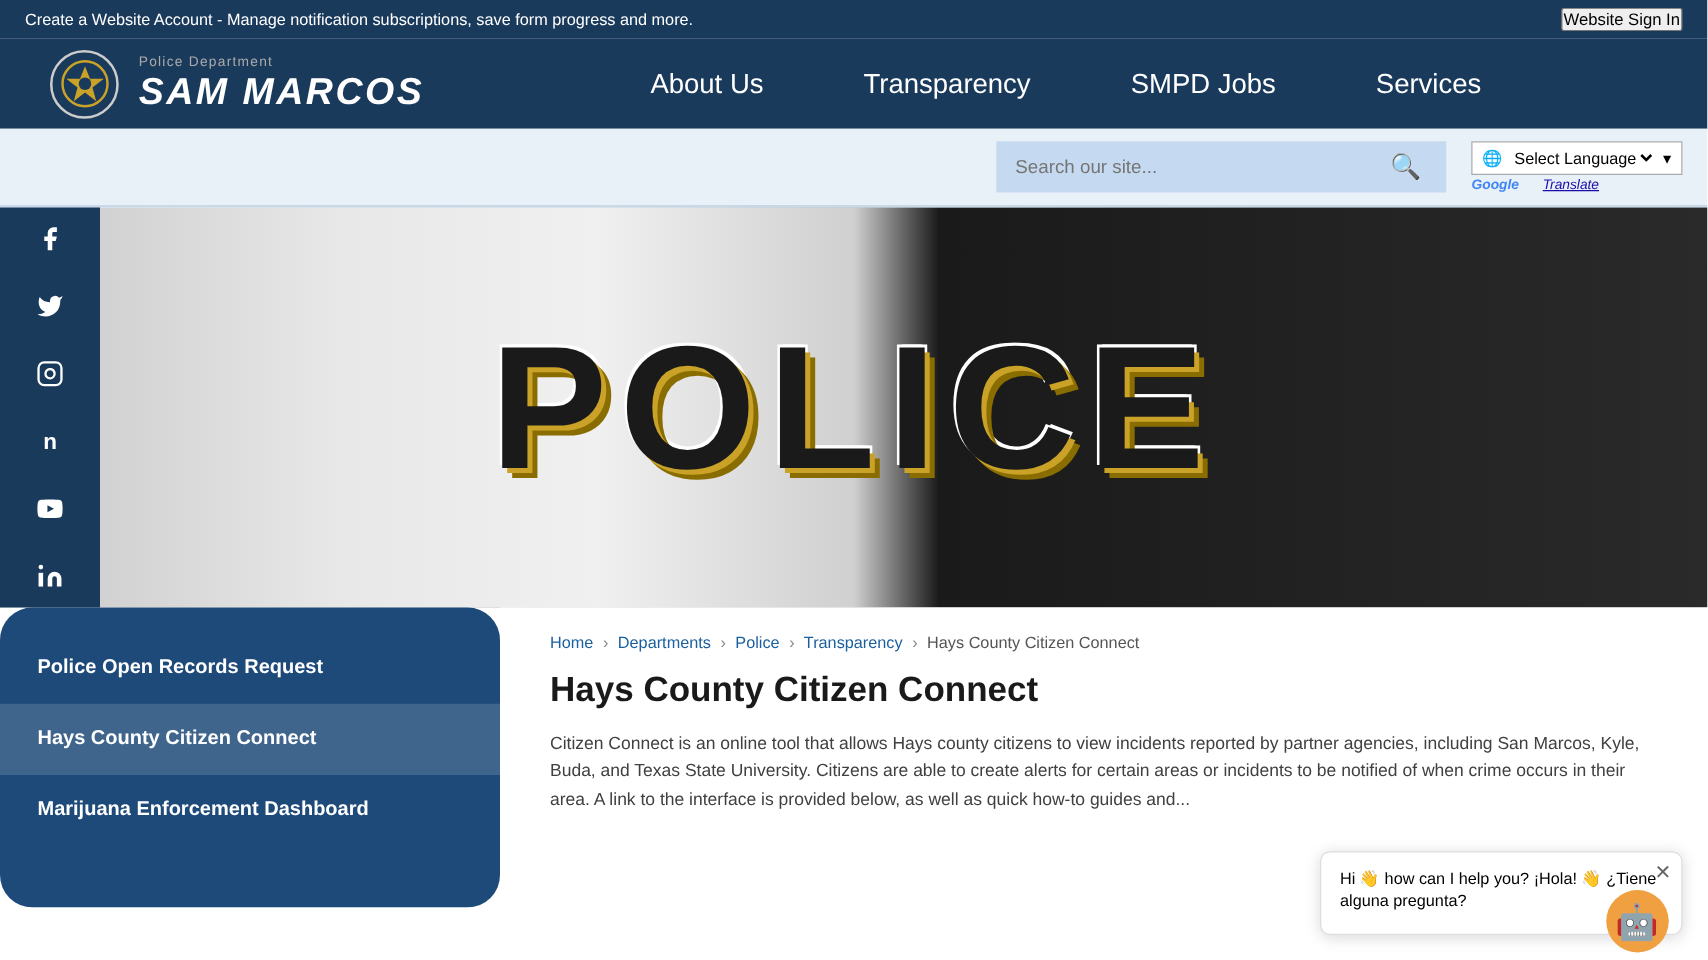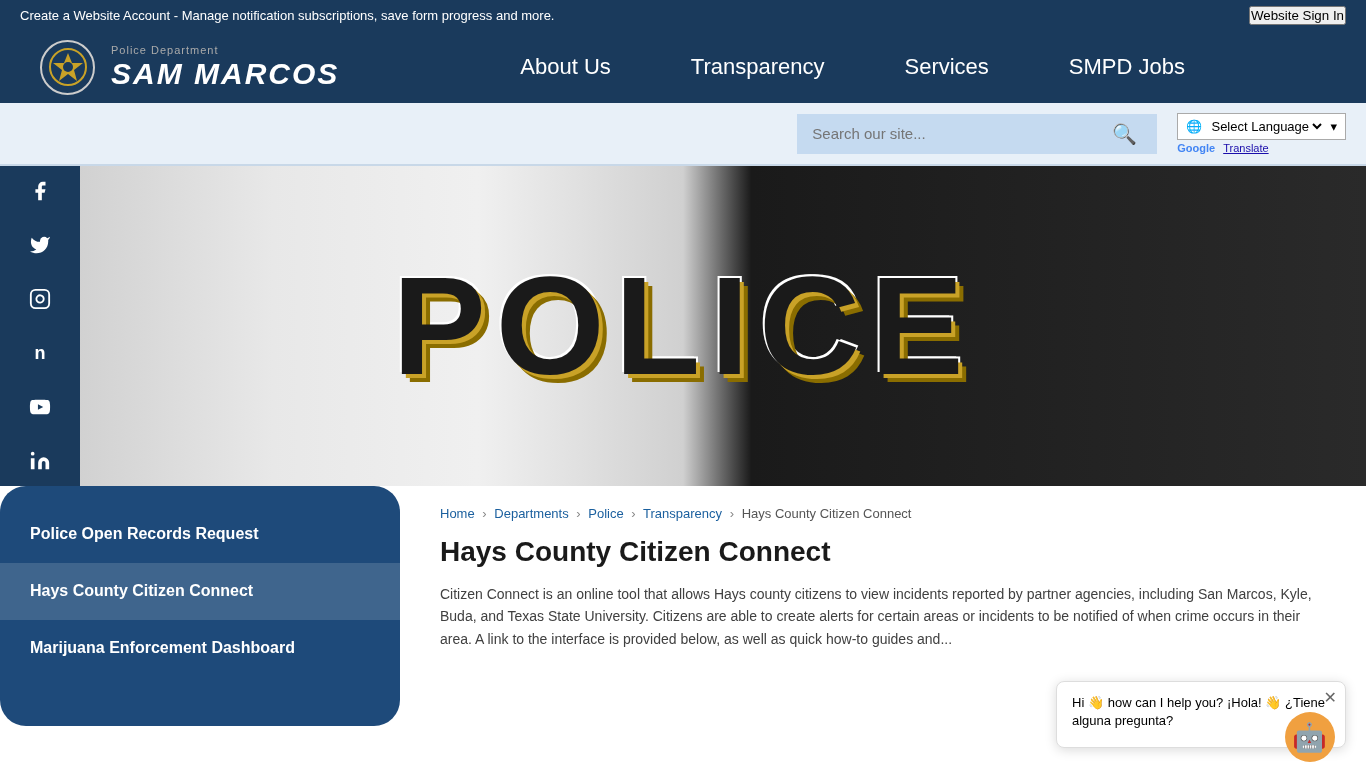--- a/index.html
+++ b/index.html
@@ -124,22 +124,23 @@
       background: transparent;
       font-size: 13px;
       cursor: pointer;
       outline: none;
     }
     .google-translate-label {
       font-size: 11px;
       color: #555;
       display: flex;
       align-items: center;
-      gap: 8px;
+      gap: 19px;
       margin-top: 2px;
+      font-style: italic;
     }
     .google-logo { color: #4285F4; font-size: 11px; font-weight: bold; }
     .translate-link { color: #1a0dab; font-size: 11px; text-decoration: underline; cursor: pointer; }
 
     
     .hero {
       position: relative;
       width: 1366px;
       height: 320px;
       overflow: hidden;
@@ -322,22 +323,22 @@
       </svg>
     </div>
     <div class="logo-text">
       <div class="dept">Police Department</div>
       <div class="city">SAM MARCOS</div>
     </div>
   </div>
   <nav class="nav-menu">
     <div class="nav-item">About Us</div>
     <div class="nav-item">Transparency</div>
+    <div class="nav-item">SMPD Jobs</div>
     <div class="nav-item">Services</div>
-    <div class="nav-item">SMPD Jobs</div>
   </nav>
 </div>
 
 <div class="search-area">
   <div class="search-box">
     <input type="text" placeholder="Search our site..." style="">
     <button class="search-icon-btn">🔍</button>
   </div>
   <div class="translate-area">
     <div class="translate-select">

